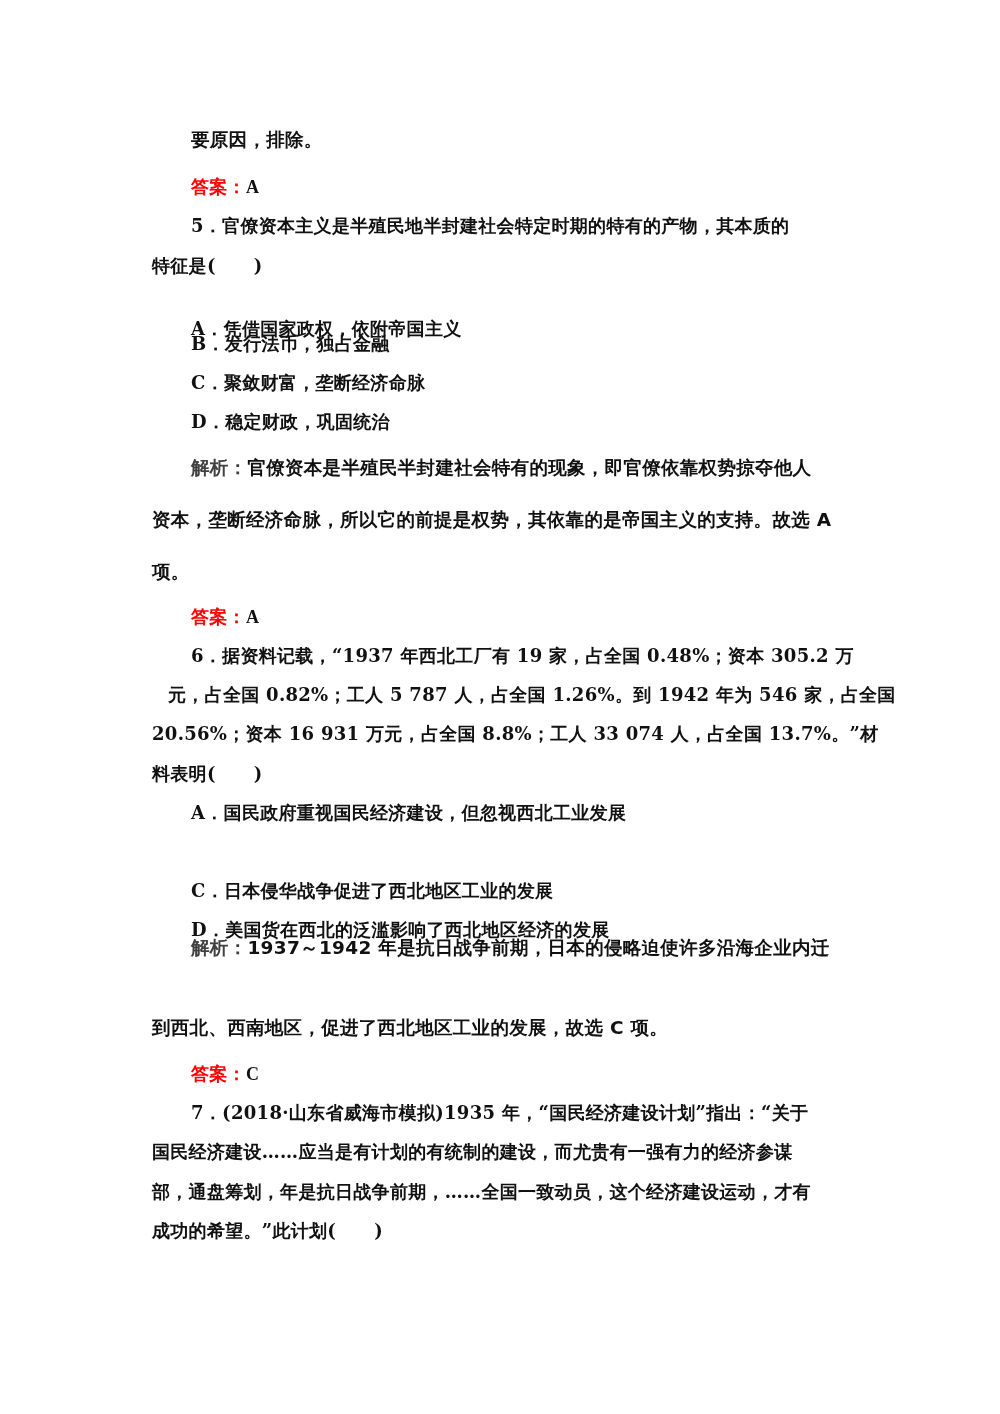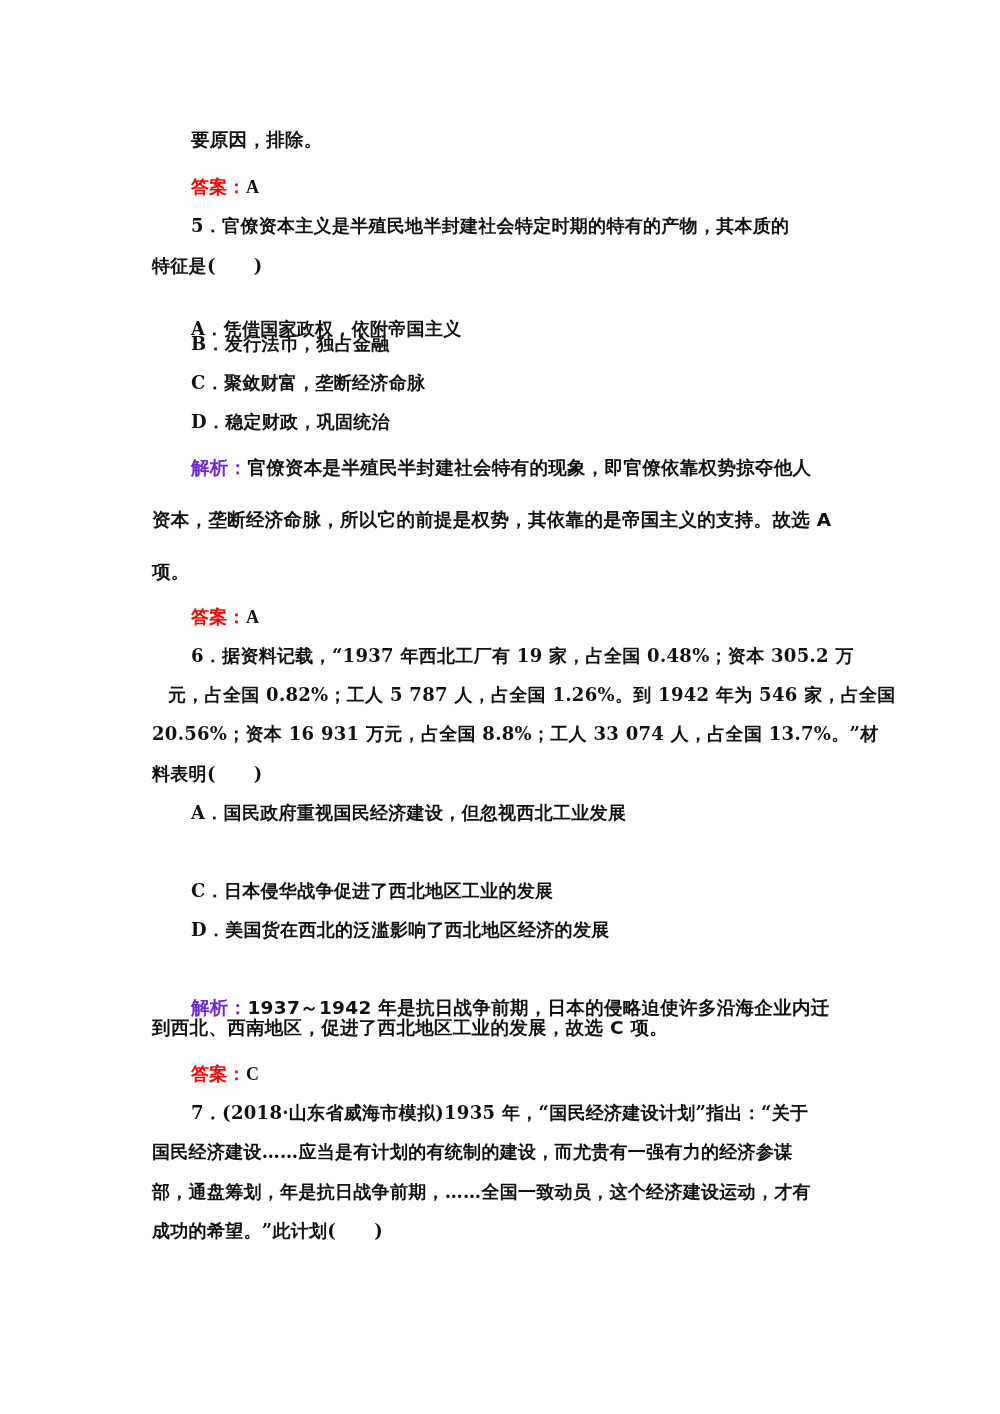--- a/index.html
+++ b/index.html
@@ -28,21 +28,21 @@
     white-space: nowrap;
     letter-spacing: 0.3px;
   }
   .indent { left: 191px; }
   .opt { left: 191px; }
   .sans {
     font-family: "DejaVu Sans", "Liberation Sans", sans-serif;
     font-size: 18.5px;
   }
   .label-answer { color: #ff0000; font-family: "DejaVu Sans", "Liberation Sans", sans-serif; }
-  .label-analysis { color: #6d28d9; font-family: "DejaVu Sans", "Liberation Sans", sans-serif; }
+  .label-analysis { color: #404040; font-family: "DejaVu Sans", "Liberation Sans", sans-serif; }
   .ans-val { font-family: "Liberation Serif", "DejaVu Serif", serif; }
   .paren { display: inline-block; width: 38px; }
 </style>
 </head>
 <body>
 
 <div class="page">
 
   <div class="line indent sans" style="top:128px;">要原因，排除。</div>
 
@@ -88,21 +88,21 @@
   <div class="line opt" style="top:801px;">
     <span>A．</span><span>国民政府重视国民经济建设，但忽视西北工业发展</span>
   </div>
   <div class="line opt" style="top:879px;">
     <span>C．</span><span>日本侵华战争促进了西北地区工业的发展</span>
   </div>
   <div class="line opt" style="top:918px;">
     <span>D．</span><span>美国货在西北的泛滥影响了西北地区经济的发展</span>
   </div>
 
-  <div class="line indent sans" style="top:996px;">
+  <div class="line indent sans" style="top:936px;">
     <span class="label-analysis">解析：</span><span>1937～1942 年是抗日战争前期，日本的侵略迫使许多沿海企业内迁</span>
   </div>
   <div class="line sans" style="top:1016px;">到西北、西南地区，促进了西北地区工业的发展，故选 C 项。</div>
 
   <div class="line indent" style="top:1062px;">
     <span class="label-answer">答案：</span><span class="ans-val">C</span>
   </div>
 
   <div class="line indent" style="top:1101px;">7．(2018·山东省威海市模拟)1935 年，“国民经济建设计划”指出：“关于</div>
   <div class="line" style="top:1140px;">国民经济建设……应当是有计划的有统制的建设，而尤贵有一强有力的经济参谋</div>

